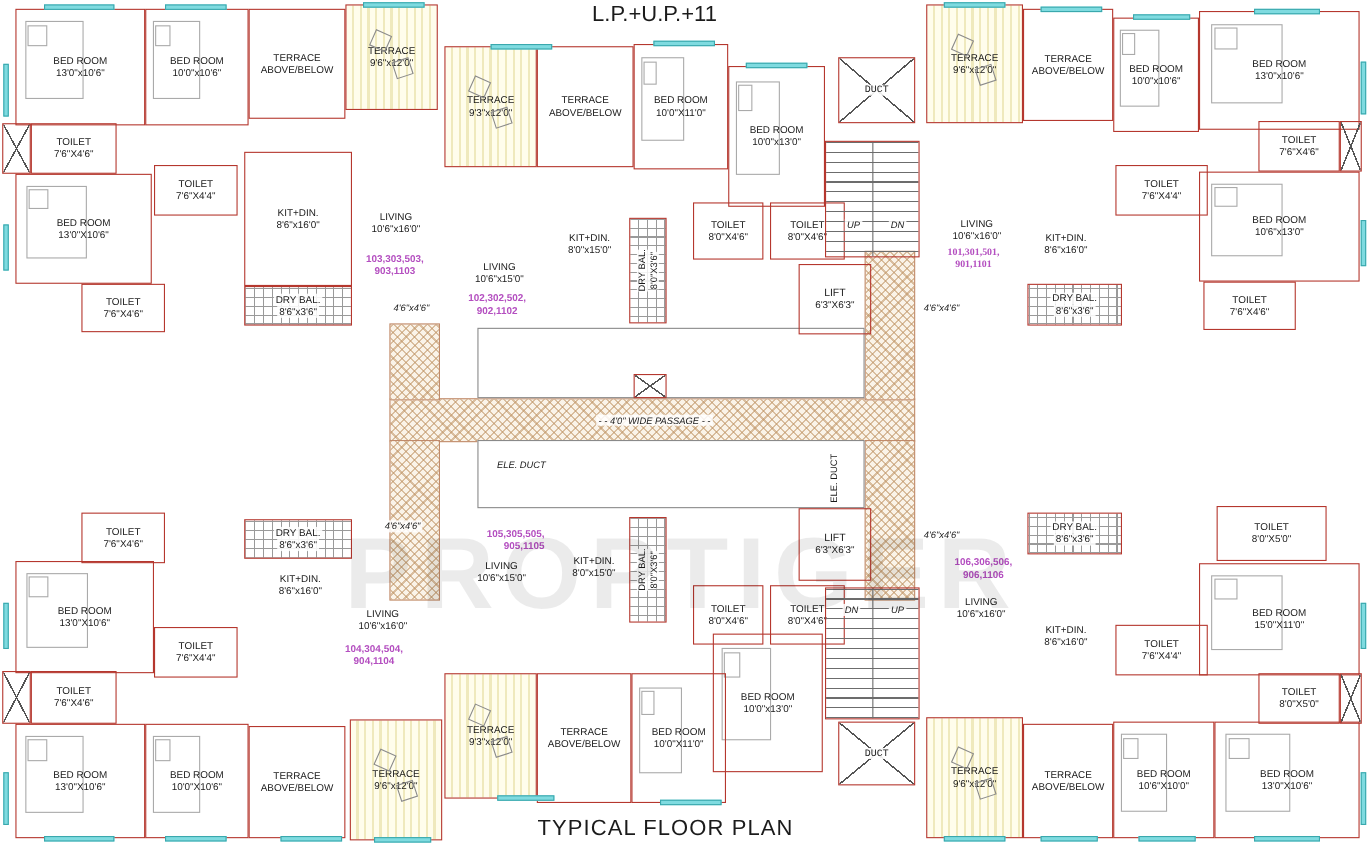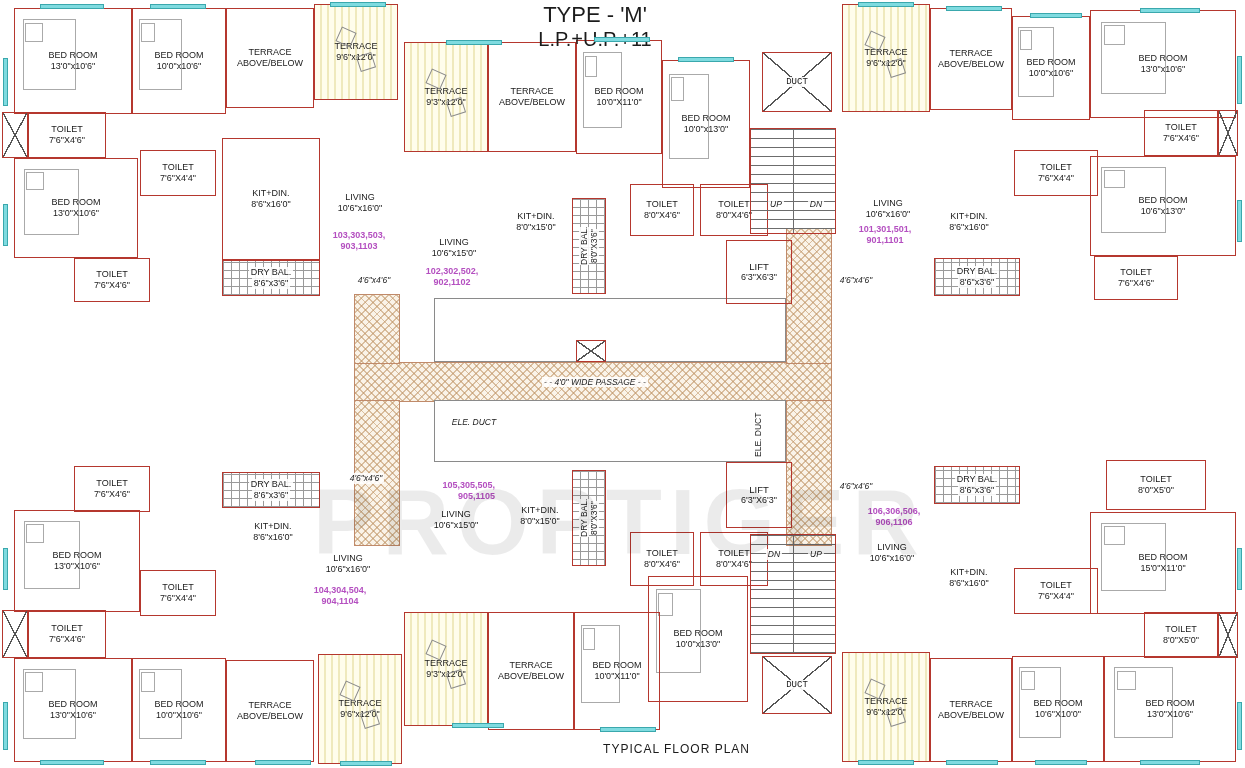--- a/index.html
+++ b/index.html
@@ -59,22 +59,22 @@
   .t-label{border:none;font-size:8.5px;z-index:2;}
   .t-label .l1{background:rgba(255,255,255,.85);padding:0 2px;font-style:italic;}
   .t-labelV{border:none;writing-mode:vertical-rl;transform:rotate(180deg);font-size:8.5px;z-index:2;}
   .t-unitnum{border:none;color:#b44fc0;font-weight:bold;font-size:9px;z-index:2;}
   .t-unitnum .l1,.t-unitnum .l2{background:rgba(255,255,255,.8);padding:0 1px;}
   .t-lift .l1{font-size:9.5px;}
   .t-win{background:#7fdbe0;border:1px solid #3aa8ad;z-index:4;}
   #title{position:absolute;left:445px;top:2px;width:300px;text-align:center;z-index:3;}
   #title .tl1{font-size:22px;font-weight:500;color:#1b1b1b;}
   #title .tl2{font-size:20px;font-weight:500;color:#1b1b1b;}
-  #footer{position:absolute;left:460px;top:742px;width:290px;text-align:right;
-    font-size:12px;letter-spacing:1px;color:#1b1b1b;z-index:3;}
+  #footer{position:absolute;left:460px;top:742px;width:290px;text-align:center;
+    font-size:20px;letter-spacing:1px;color:#1b1b1b;z-index:3;}
   #watermark{position:absolute;left:330px;top:462px;width:580px;height:120px;
     display:flex;align-items:center;justify-content:center;
     font-size:92px;font-weight:bold;letter-spacing:8px;color:rgba(0,0,0,0.08);z-index:6;
     pointer-events:none;}
 </style>
 </head>
 <body>
 
 <div id="plan">
     <div class="el t-bedroom" style="left: 14px; top: 8px; width: 118px; height: 106px;">
@@ -216,21 +216,21 @@
       <span class="l2">10'6"x13'0"</span>
     </div>
     <div class="el t-room" style="left: 1094px; top: 256px; width: 84px; height: 44px;">
       <span class="l1">TOILET</span>
       <span class="l2">7'6"X4'6"</span>
     </div>
     <div class="el t-area" style="left: 846px; top: 188px; width: 84px; height: 42px;">
       <span class="l1">LIVING</span>
       <span class="l2">10'6"x16'0"</span>
     </div>
-    <div class="el t-unitnum" style="left: 846px; top: 220px; width: 78px; height: 30px;">
+    <div class="el t-unitnum" style="left: 846px; top: 220px; width: 78px; height: 30px; font-family: Liberation Serif, serif;">
       <span class="l1">101,301,501,</span>
       <span class="l2">901,1101</span>
     </div>
     <div class="el t-area" style="left: 928px; top: 202px; width: 82px; height: 40px;">
       <span class="l1">KIT+DIN.</span>
       <span class="l2">8'6"x16'0"</span>
     </div>
     <div class="el t-drybal" style="left: 934px; top: 258px; width: 86px; height: 38px;">
       <span class="l1">DRY BAL.</span>
       <span class="l2">8'6"x3'6"</span>
@@ -434,19 +434,18 @@
     <div class="el t-win" style="left: 340px; top: 761px; width: 52px; height: 5px;"></div>
     <div class="el t-win" style="left: 452px; top: 723px; width: 52px; height: 5px;"></div>
     <div class="el t-win" style="left: 600px; top: 727px; width: 56px; height: 5px;"></div>
     <div class="el t-win" style="left: 858px; top: 760px; width: 56px; height: 5px;"></div>
     <div class="el t-win" style="left: 946px; top: 760px; width: 52px; height: 5px;"></div>
     <div class="el t-win" style="left: 1035px; top: 760px; width: 52px; height: 5px;"></div>
     <div class="el t-win" style="left: 1140px; top: 760px; width: 60px; height: 5px;"></div>
   </div>
 
 <div id="title">
-  <div class="tl1">TYPE - 'M'</div>
   <div class="tl2">L.P.+U.P.+11</div>
 </div>
 
 <div id="watermark">PROPTIGER</div>
 
 <div id="footer">TYPICAL FLOOR PLAN</div>
 
 </body></html>

